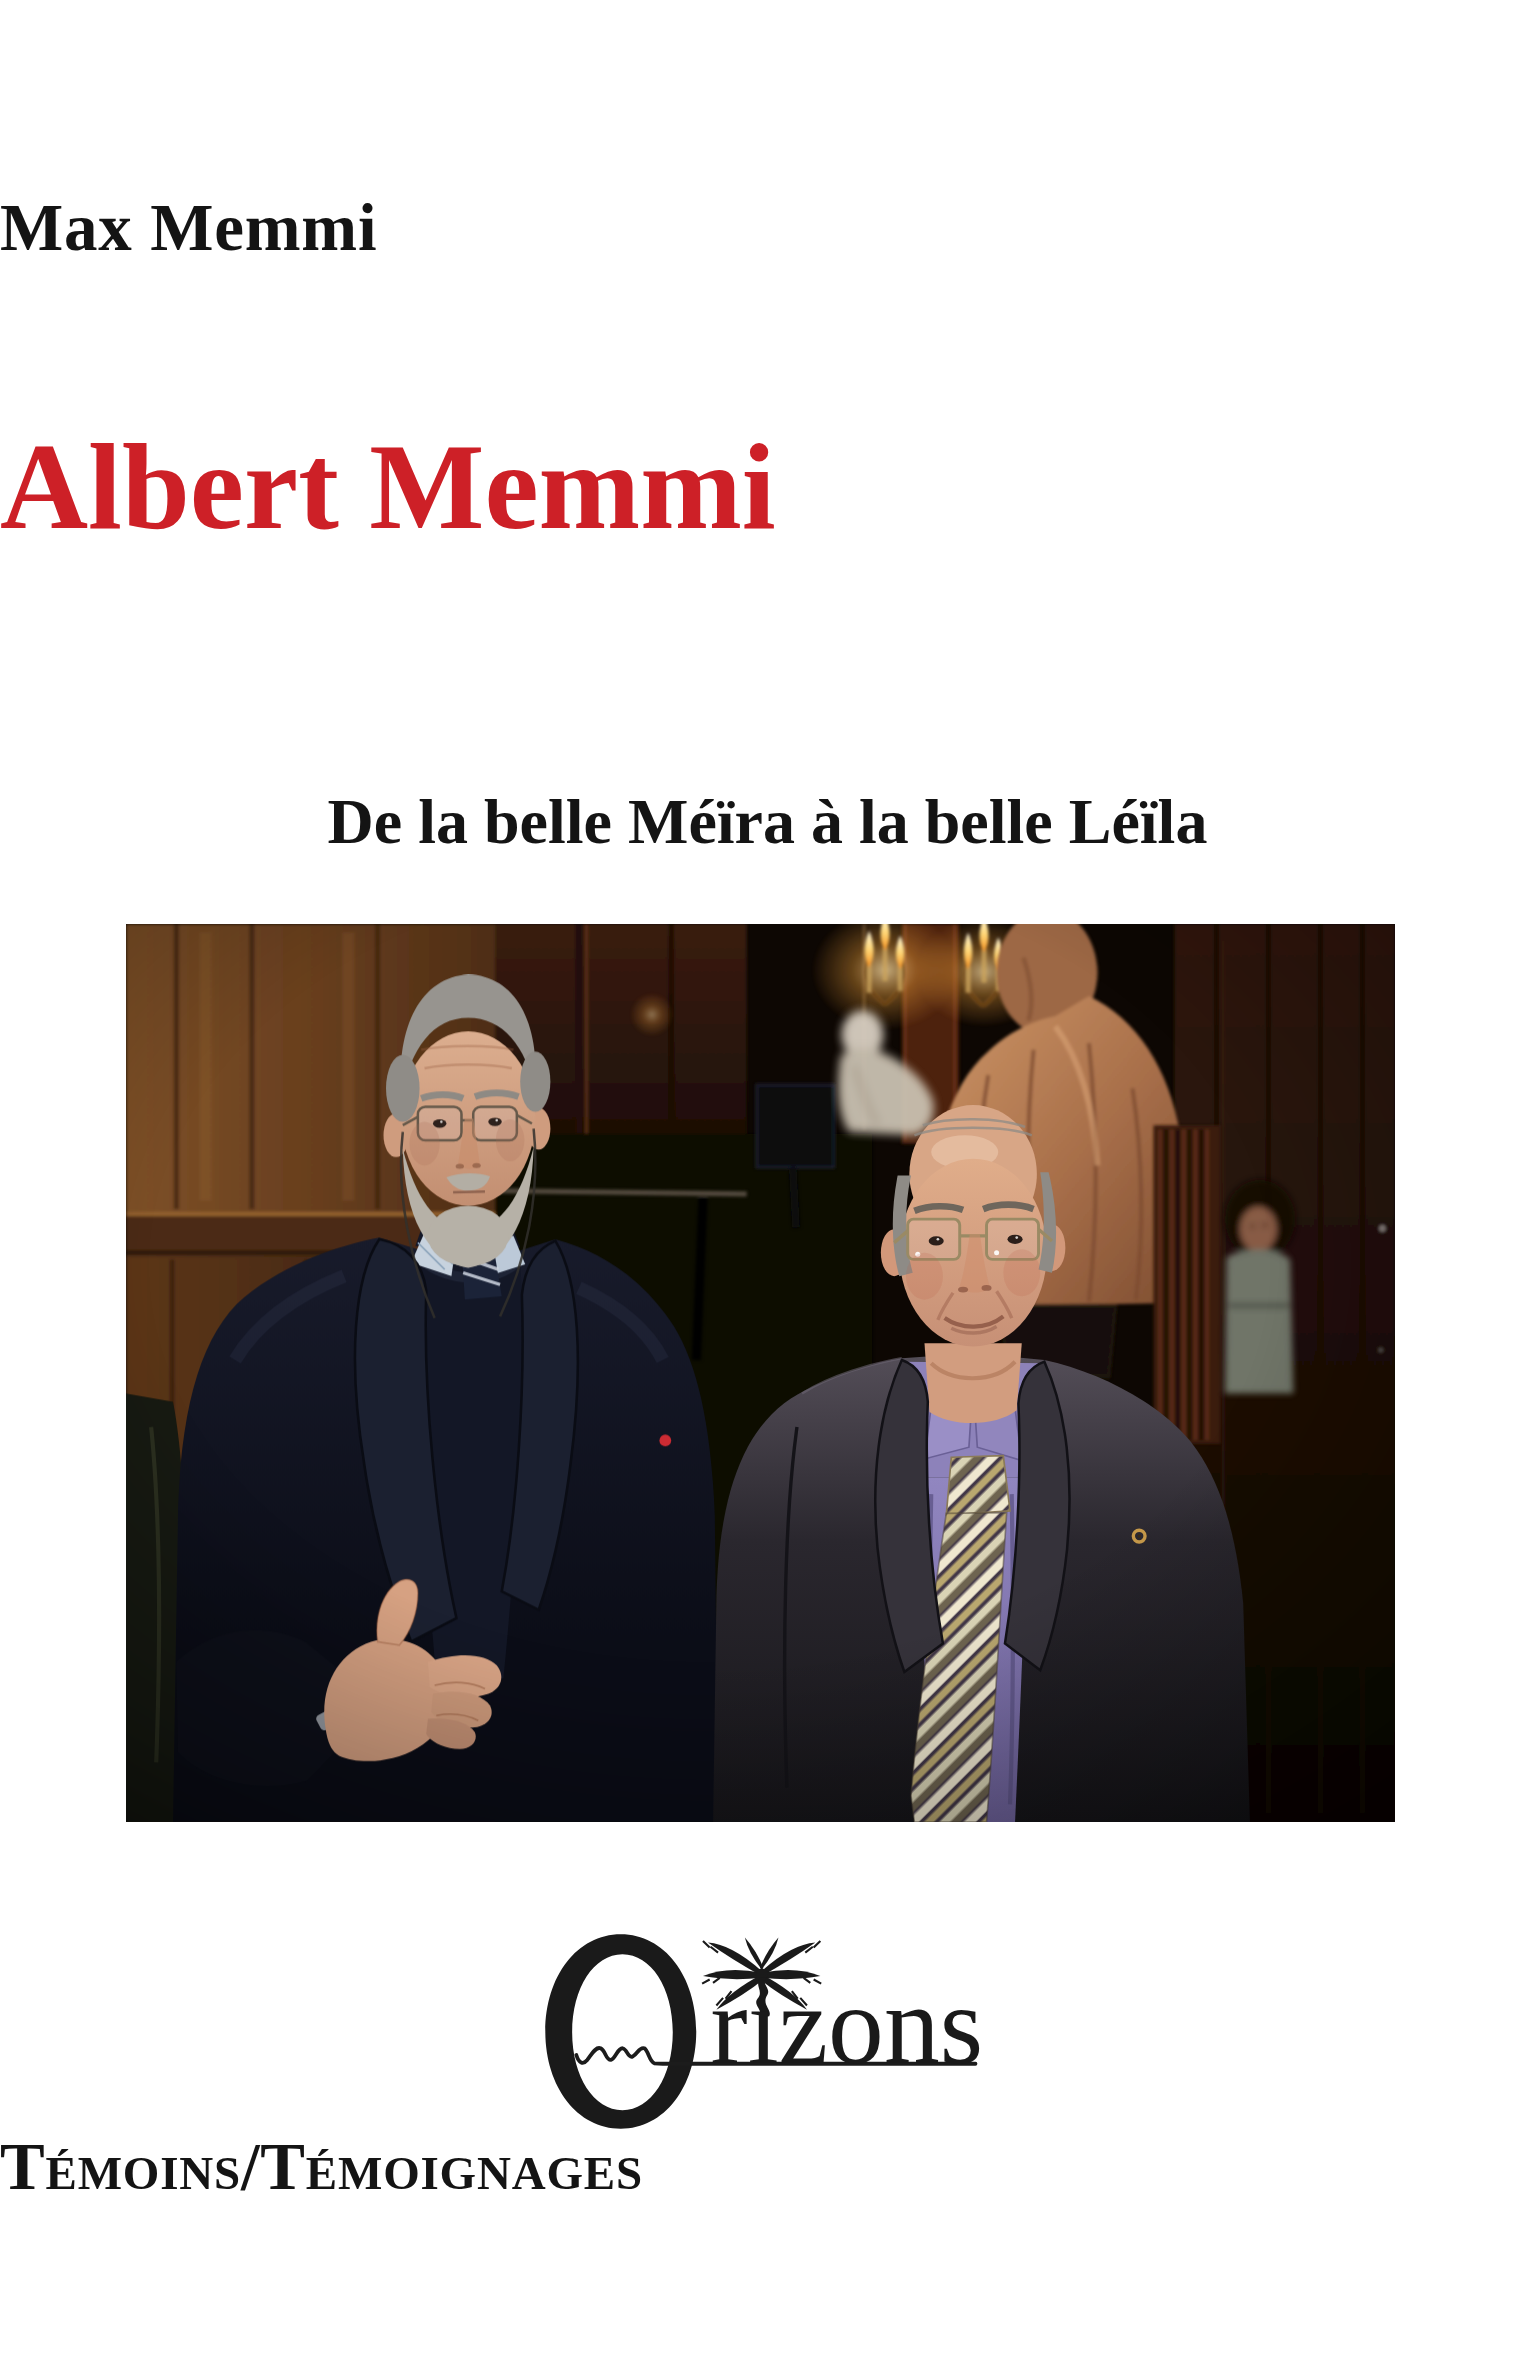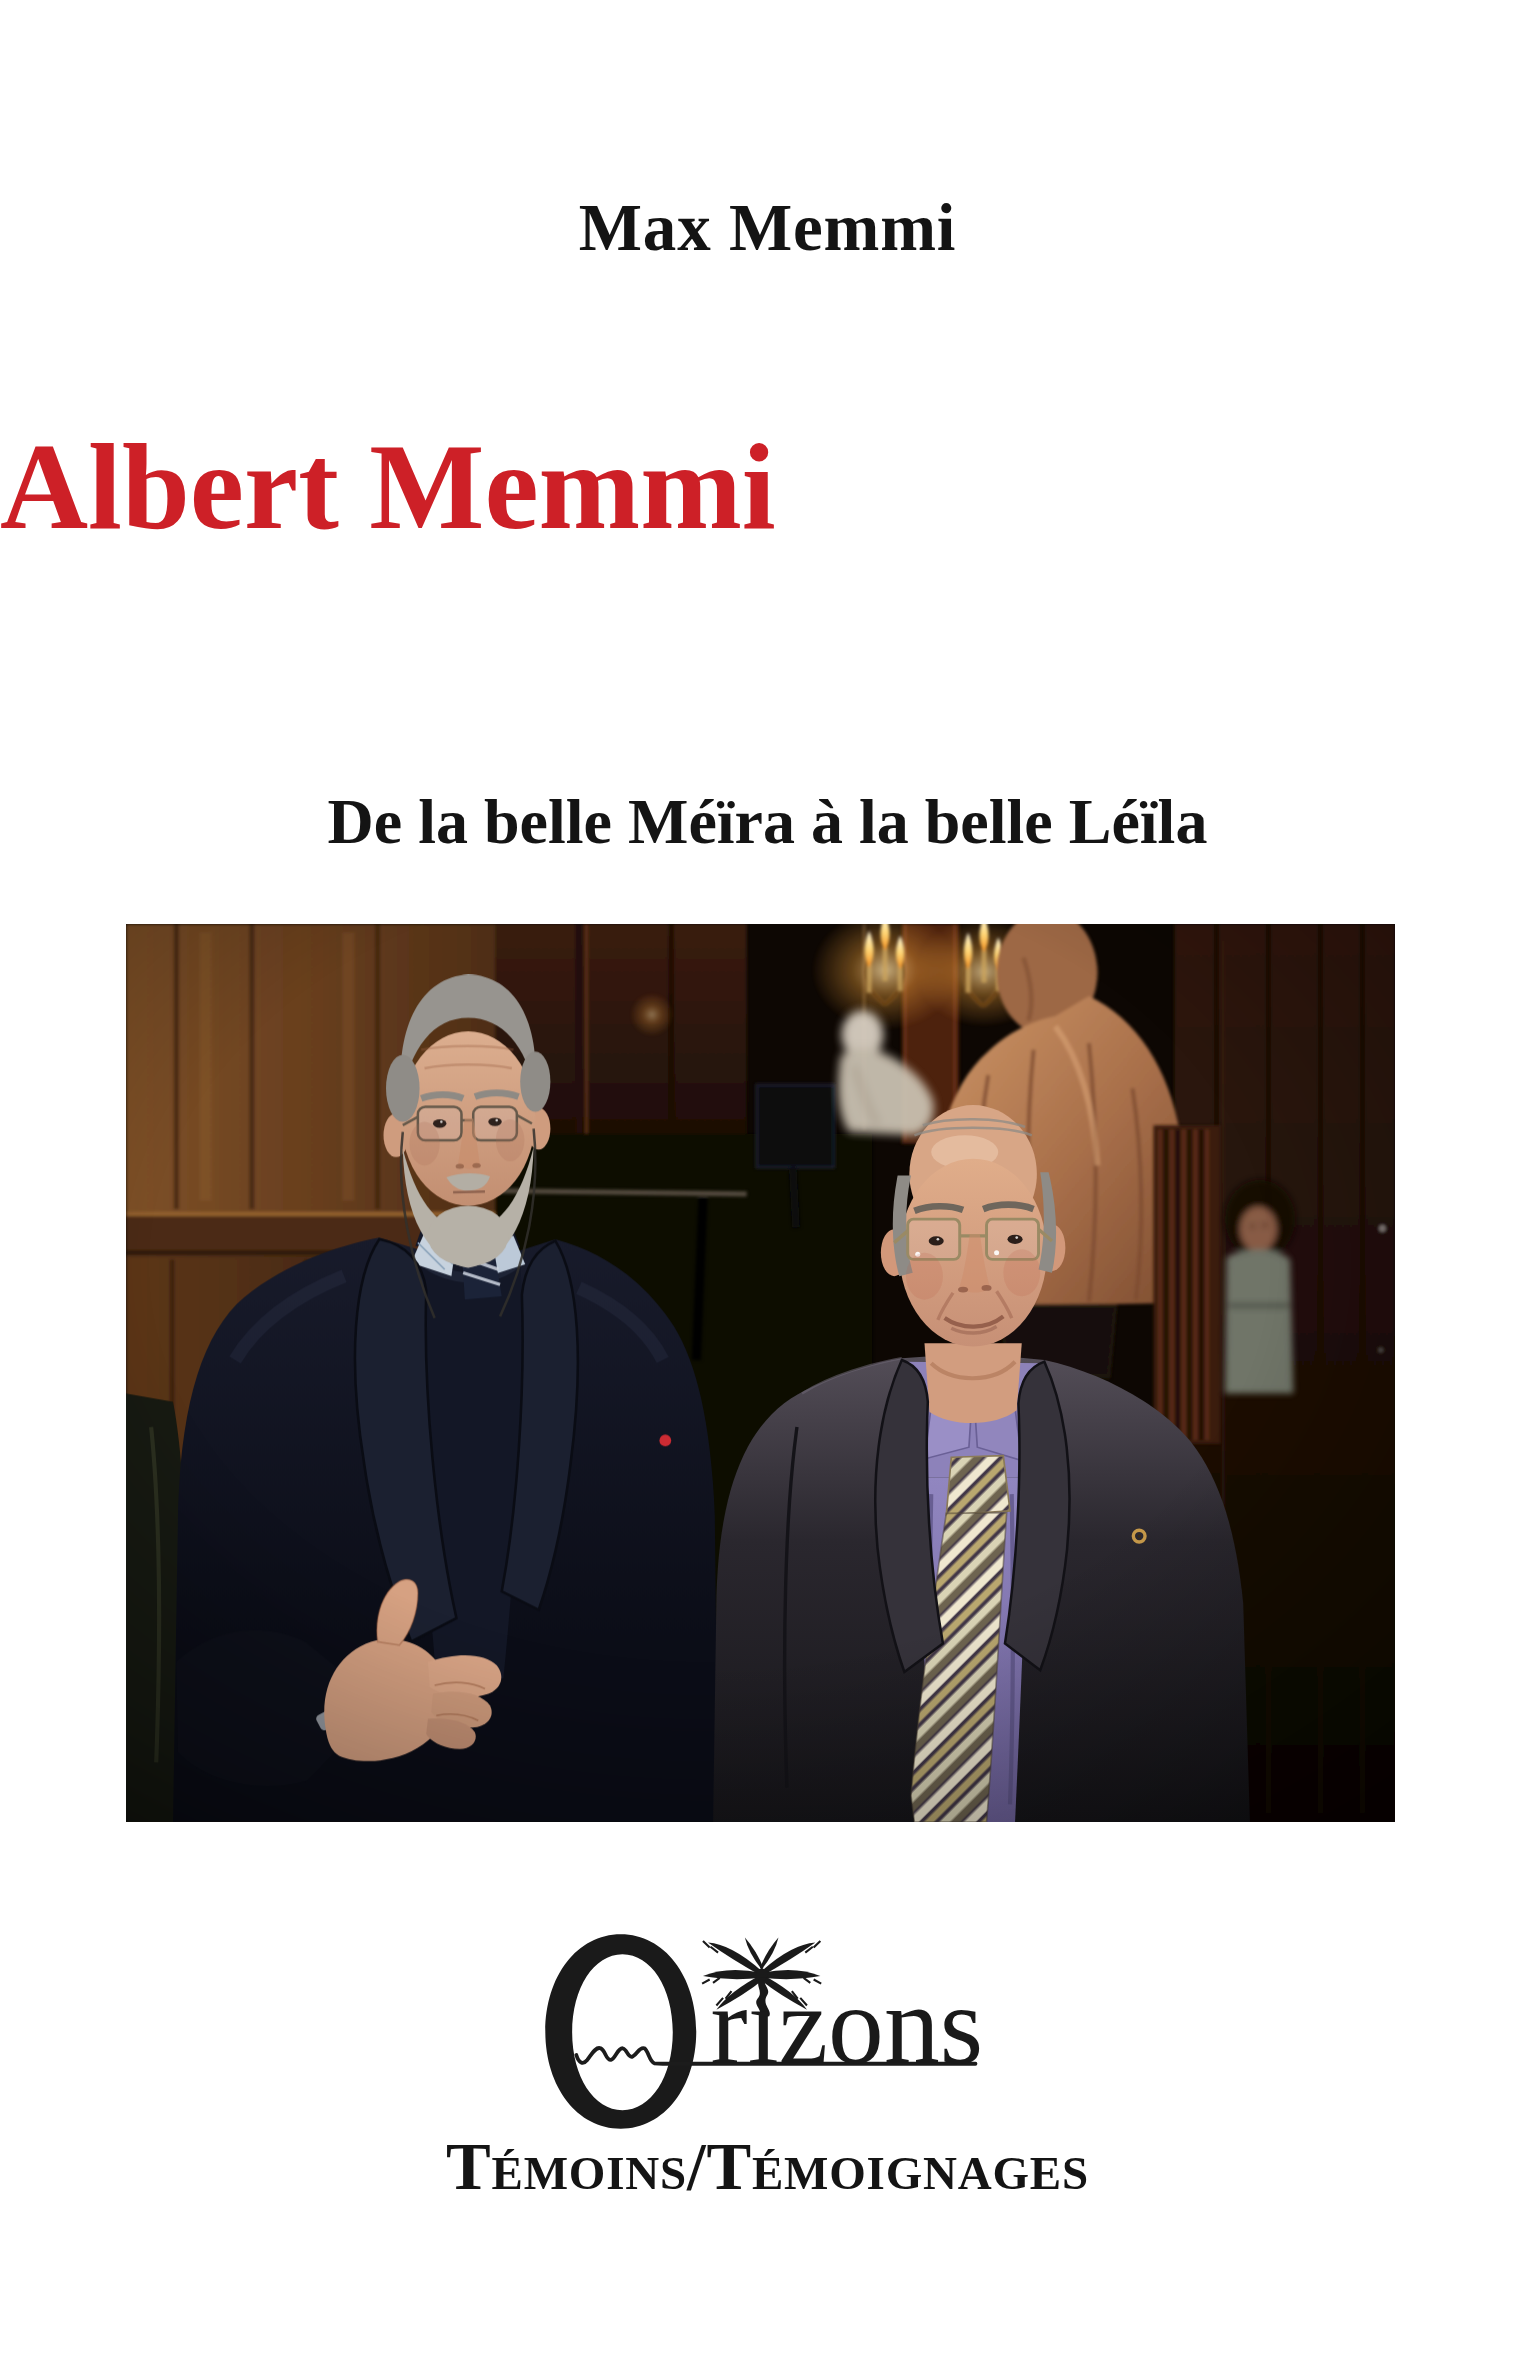--- a/index.html
+++ b/index.html
@@ -2,21 +2,21 @@
 <html style="--title-red: #cd2027; --ink: #141414;font-size:13.4px"><head>
 <meta charset="utf-8">
 <style>
   html,body{margin:0;padding:0;}
   body{
     width:1535px;height:2377px;position:relative;background:#ffffff;
     font-family:"Liberation Serif", serif;overflow:hidden;
   }
   .cover{position:absolute;inset:0;}
   .author{
-    position:absolute;top:194px;left:0;width:1535px;text-align:center;
+    position:absolute;top:194px;left:0;width:1535px;
     font-size:67px;font-weight:bold;line-height:1;color:var(--ink,#141414);
     letter-spacing:0.8px;
   }
   .title{
     position:absolute;top:418px;left:0;width:1535px;text-align:left;
     font-size:122px;font-weight:bold;line-height:138px;color:var(--title-red,#cd2027);
   }
   .subtitle{
     position:absolute;top:762px;left:0;width:1535px;text-align:center;
     font-size:64px;font-weight:bold;line-height:1;color:var(--ink,#141414);margin-top:28px;
@@ -24,21 +24,21 @@
   .photo-frame{
     position:absolute;left:126px;top:924px;width:1269px;height:898px;
     background:#0d0703;
   }
   .photo-frame svg{display:block;width:100%;height:100%;}
   .logo{
     position:absolute;left:453px;top:1904px;width:671px;height:239px;
   }
   .logo svg{display:block;width:100%;height:100%;}
   .series{
-    position:absolute;top:2133px;left:0;width:1535px;text-align:center;
+    position:absolute;top:2133px;left:0;width:1535px;
     font-size:67px;font-weight:bold;font-variant:small-caps;line-height:1;
     color:var(--ink,#141414);letter-spacing:0.8px;
   }
 </style>
 </head>
 <body>
 
 <div class="cover">
 
   <div class="author">Max Memmi</div>

